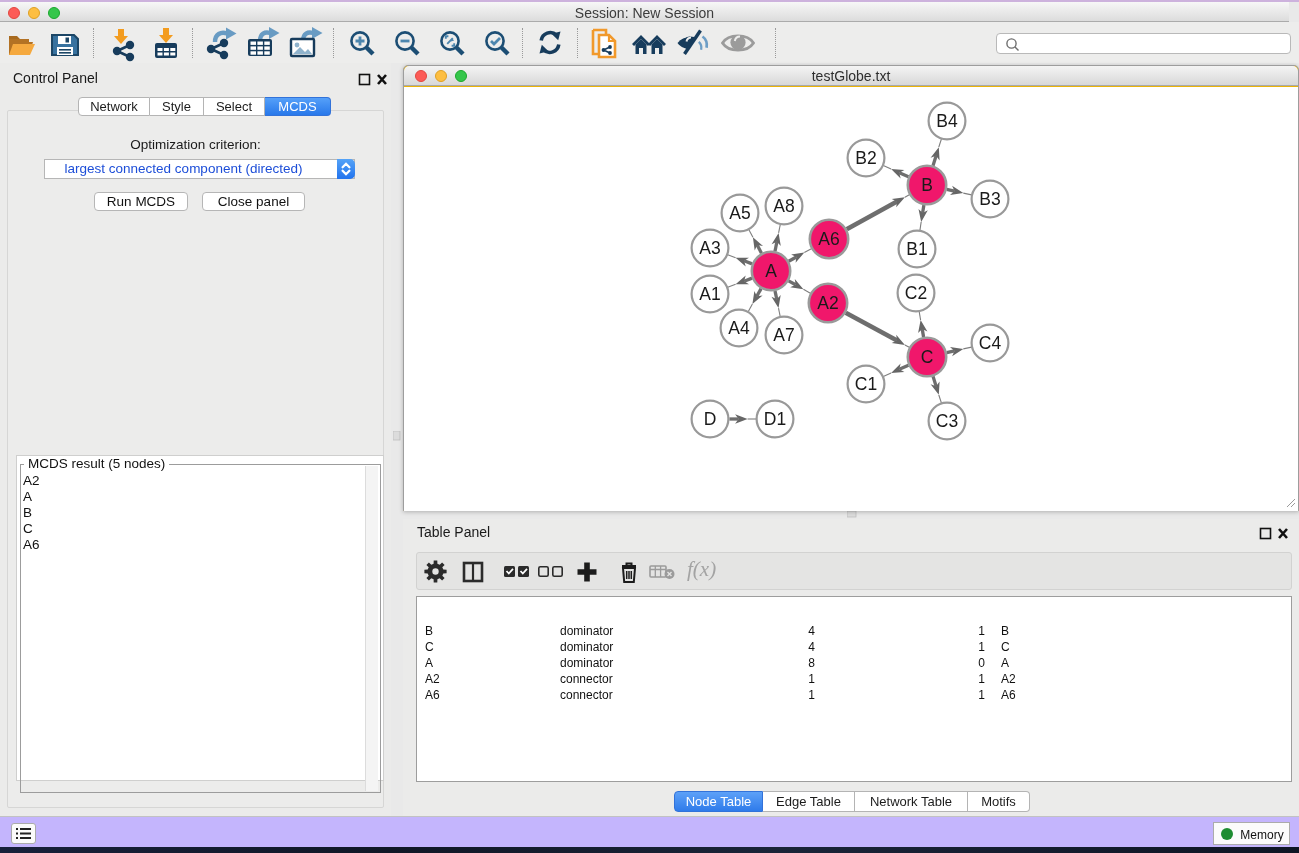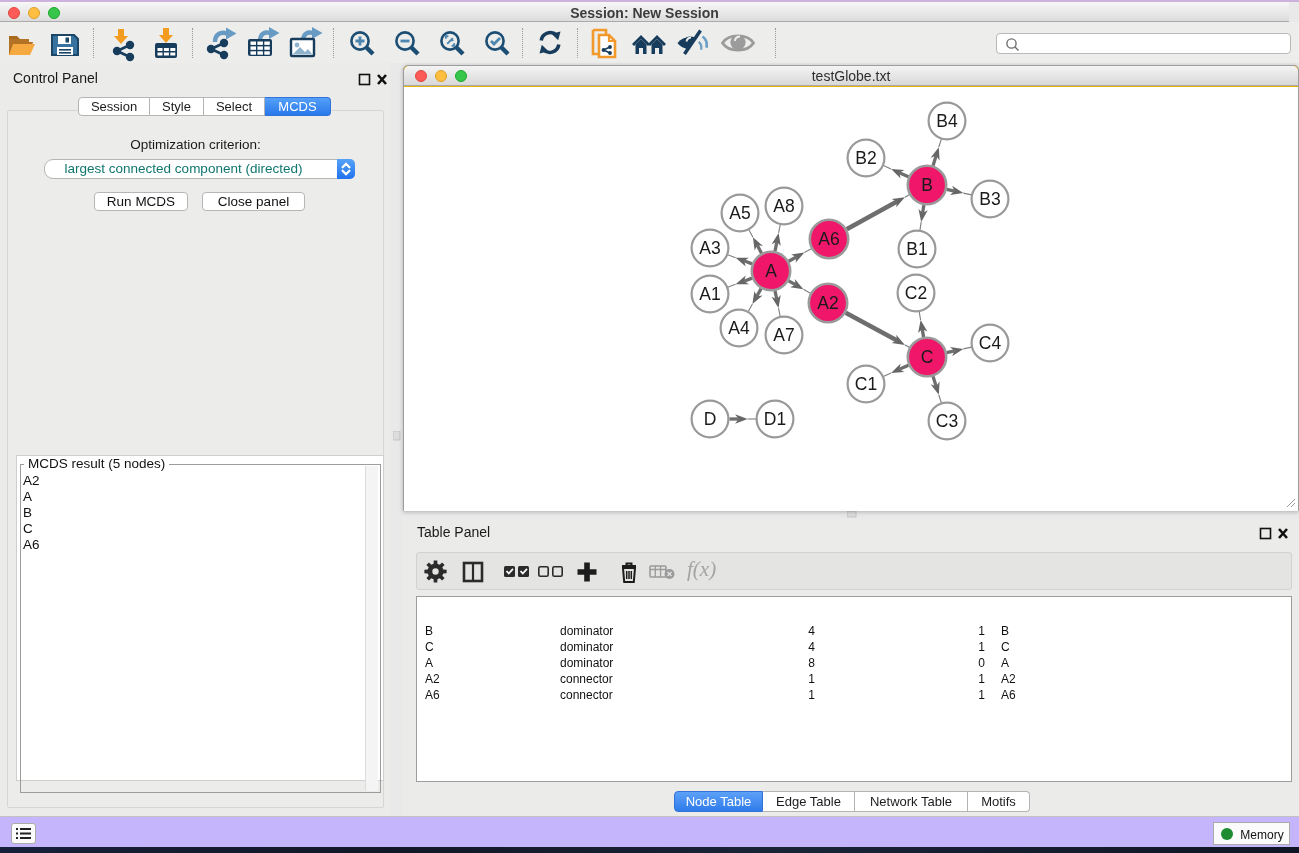--- a/index.html
+++ b/index.html
@@ -1,42 +1,42 @@
 <!DOCTYPE html>
 <html><head>
 <meta charset="utf-8">
 <style>
 * { margin:0; padding:0; box-sizing:border-box; }
 html,body { width:1299px; height:853px; overflow:hidden; }
 body { font-family:"Liberation Sans", sans-serif; background:#e9e9e9; position:relative; }
 .abs { position:absolute; }
 #topline { left:0; top:0; width:1299px; height:2px; background:#cdb2dd; }
 #titlebar { left:0; top:2px; width:1289px; height:20px;
-  background:linear-gradient(#f7f7f7,#dcdcdc); border-bottom:1px solid #ababab;font-weight:bold; }
+  background:linear-gradient(#f7f7f7,#dcdcdc); border-bottom:1px solid #ababab; }
 #titlebar .title { position:absolute; left:0; right:0; top:3px; text-align:center; font-size:14px; color:#3c3c3c; }
 .tl { position:absolute; top:5px; width:12px; height:12px; border-radius:50%; }
 #toolbar { left:0; top:22px; width:1299px; height:41px; background:#ededec; }
 .sep { position:absolute; top:6px; height:30px; width:0; border-left:1px dotted #9a9a9a; }
 .ticon { position:absolute; top:0; }
 #searchbox { position:absolute; left:996px; top:11px; width:295px; height:21px; background:#fff;
   border:1px solid #b9b9b9; border-radius:4px; }
 
 #cpanel { left:0; top:63px; width:391px; height:753px; background:#ebebea; }
 #cpanel .hdr { position:absolute; left:13px; top:7px; font-size:14px; color:#1a1a1a; }
 .tabrow { position:absolute; display:flex; z-index:3; }
 .tab { height:19px; line-height:17px; font-size:13px; color:#1c1c1c; background:#fff;
   border:1px solid #b4b4b4; border-left:none; text-align:center; }
 .tab.first { border-left:1px solid #b4b4b4; border-radius:4px 0 0 4px; }
 .tab.last { border-radius:0 4px 4px 0; }
 .tab.sel { background:linear-gradient(#55a0f9,#2878ea); color:#fff; border-color:#3272d9; }
 #cpbody { position:absolute; left:7px; top:47px; width:377px; height:698px;
   background:#ececeb; border:1px solid #d6d6d5; border-radius:2px; }
 #optlabel { position:absolute; left:0; width:100%; top:26px; text-align:center; font-size:13.5px; color:#1a1a1a; }
 #combo { position:absolute; left:36px; top:48px; width:311px; height:20px; background:#fff;
-  border:1px solid #b6b6b6; border-radius:9px; font-size:13.5px; color:#0f766e; }
+  border:1px solid #b6b6b6; border-radius:0; font-size:13.5px; color:#1d4ed8; }
 #combo .txt { position:absolute; left:0; right:32px; top:1px; text-align:center; }
 #combo .cap { position:absolute; right:-1px; top:-1px; width:18px; height:20px; border-radius:0 5px 5px 0;
   background:linear-gradient(#55a3f7,#2173ee); }
 .pbtn { position:absolute; height:19px; background:#fff; border:1px solid #b6b6b6; border-radius:4px;
   font-size:13.5px; color:#111; text-align:center; line-height:17px; }
 #mcdsbox { position:absolute; left:8px; top:344px; width:368px; height:326px; background:#fff;
   border:1px solid #cfcfce; }
 #mcdsgrp { position:absolute; left:3px; top:8px; width:361px; height:329px; border:1px solid #9c9c9c; }
 #mcdslegend { position:absolute; left:3px; top:-9px; background:#fff; padding:0 4px; font-size:13.5px; color:#111; }
 #mcdslist { position:absolute; left:2px; top:8px; font-size:13.5px; color:#111; line-height:16px; }
@@ -234,21 +234,21 @@
   </div>
 </div>
 
 <div class="abs" id="cpanel">
   <div class="hdr">Control Panel</div>
   <svg class="abs" style="left:358px;top:10px" width="30" height="13" viewBox="0 0 30 13">
     <rect x="1.5" y="1.5" width="10" height="10" fill="none" stroke="#111" stroke-width="1.6"></rect>
     <path d="M20 2 L28 11 M28 2 L20 11" stroke="#111" stroke-width="2.6"></path>
   </svg>
   <div class="tabrow" style="left:78px;top:34px">
-    <div class="tab first" style="width:72px">Session</div>
+    <div class="tab first" style="width:72px">Network</div>
       <div class="tab" style="width:54px">Style</div>
       <div class="tab" style="width:61px">Select</div>
       <div class="tab sel last" style="width:66px">MCDS</div>
   </div>
   <div id="cpbody">
     <div id="optlabel">Optimization criterion:</div>
     <div id="combo">
         <div class="txt">largest connected component (directed)</div>
       <div class="cap"><svg width="18" height="20" viewBox="0 0 18 20">
         <path d="M5.6 8.2 L9 4.8 L12.4 8.2" stroke="#fff" stroke-width="2.3" fill="none" stroke-linecap="round"></path>

